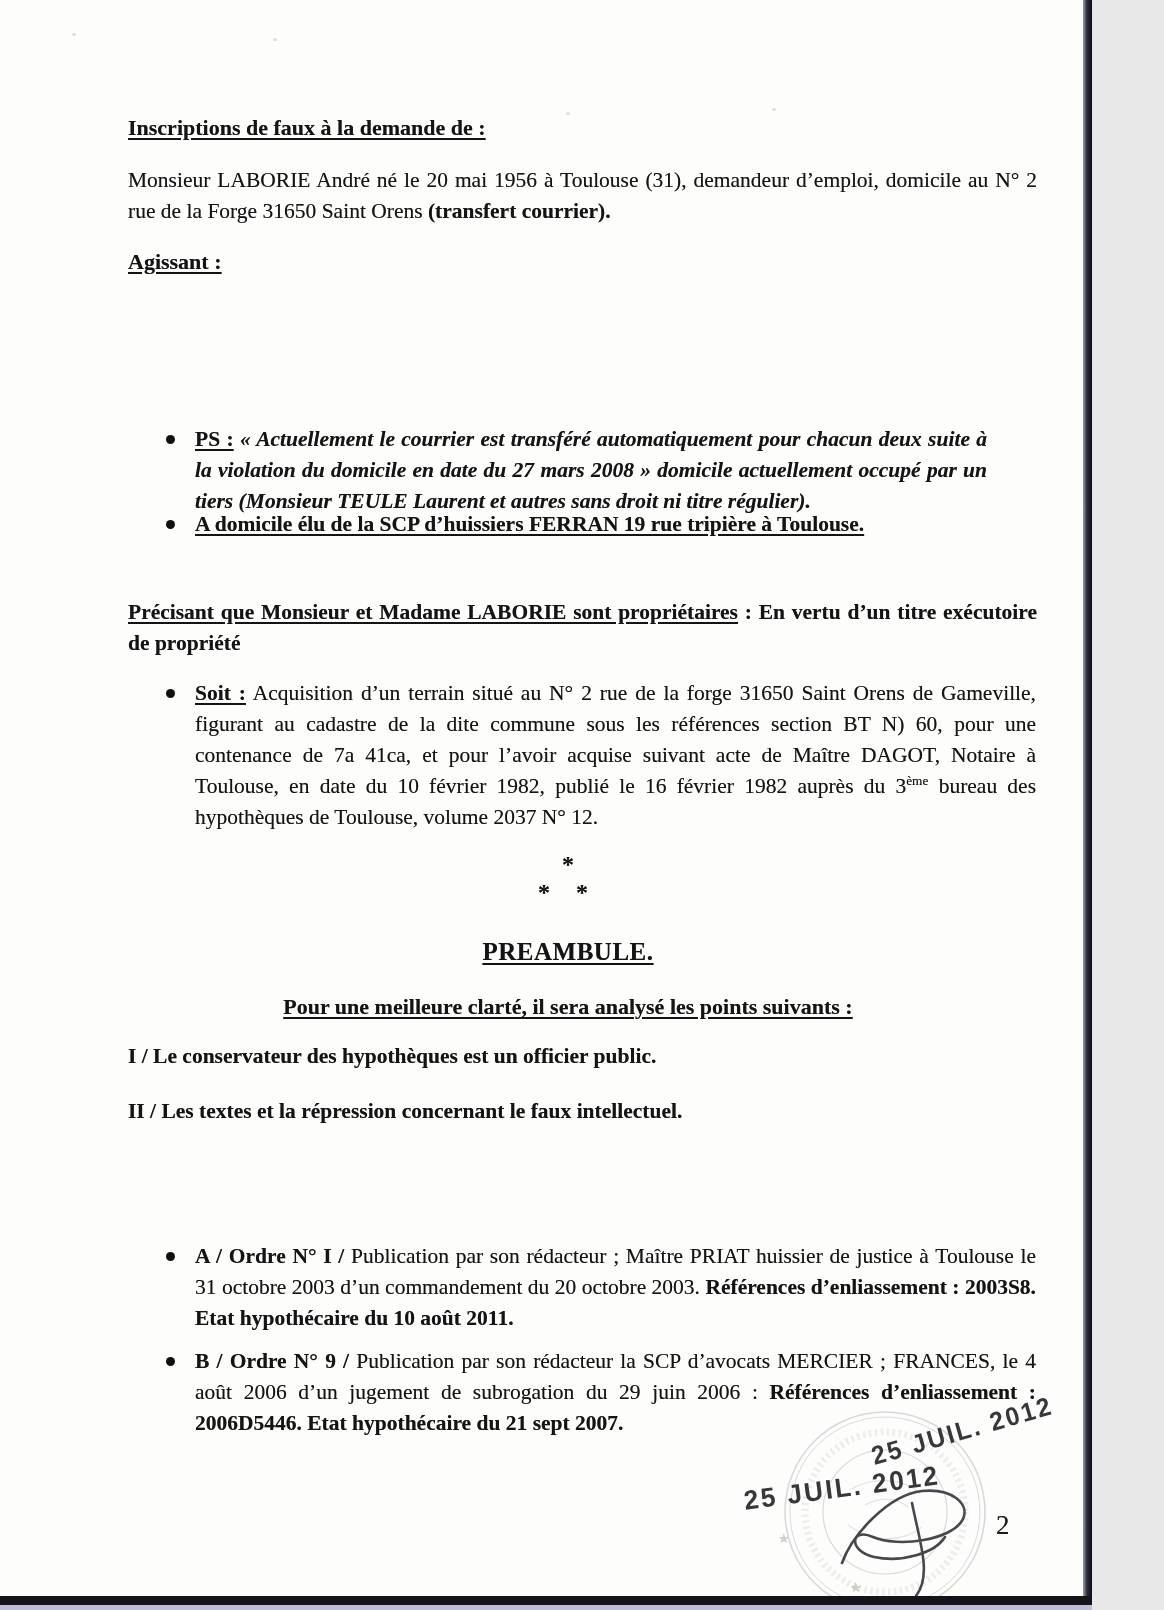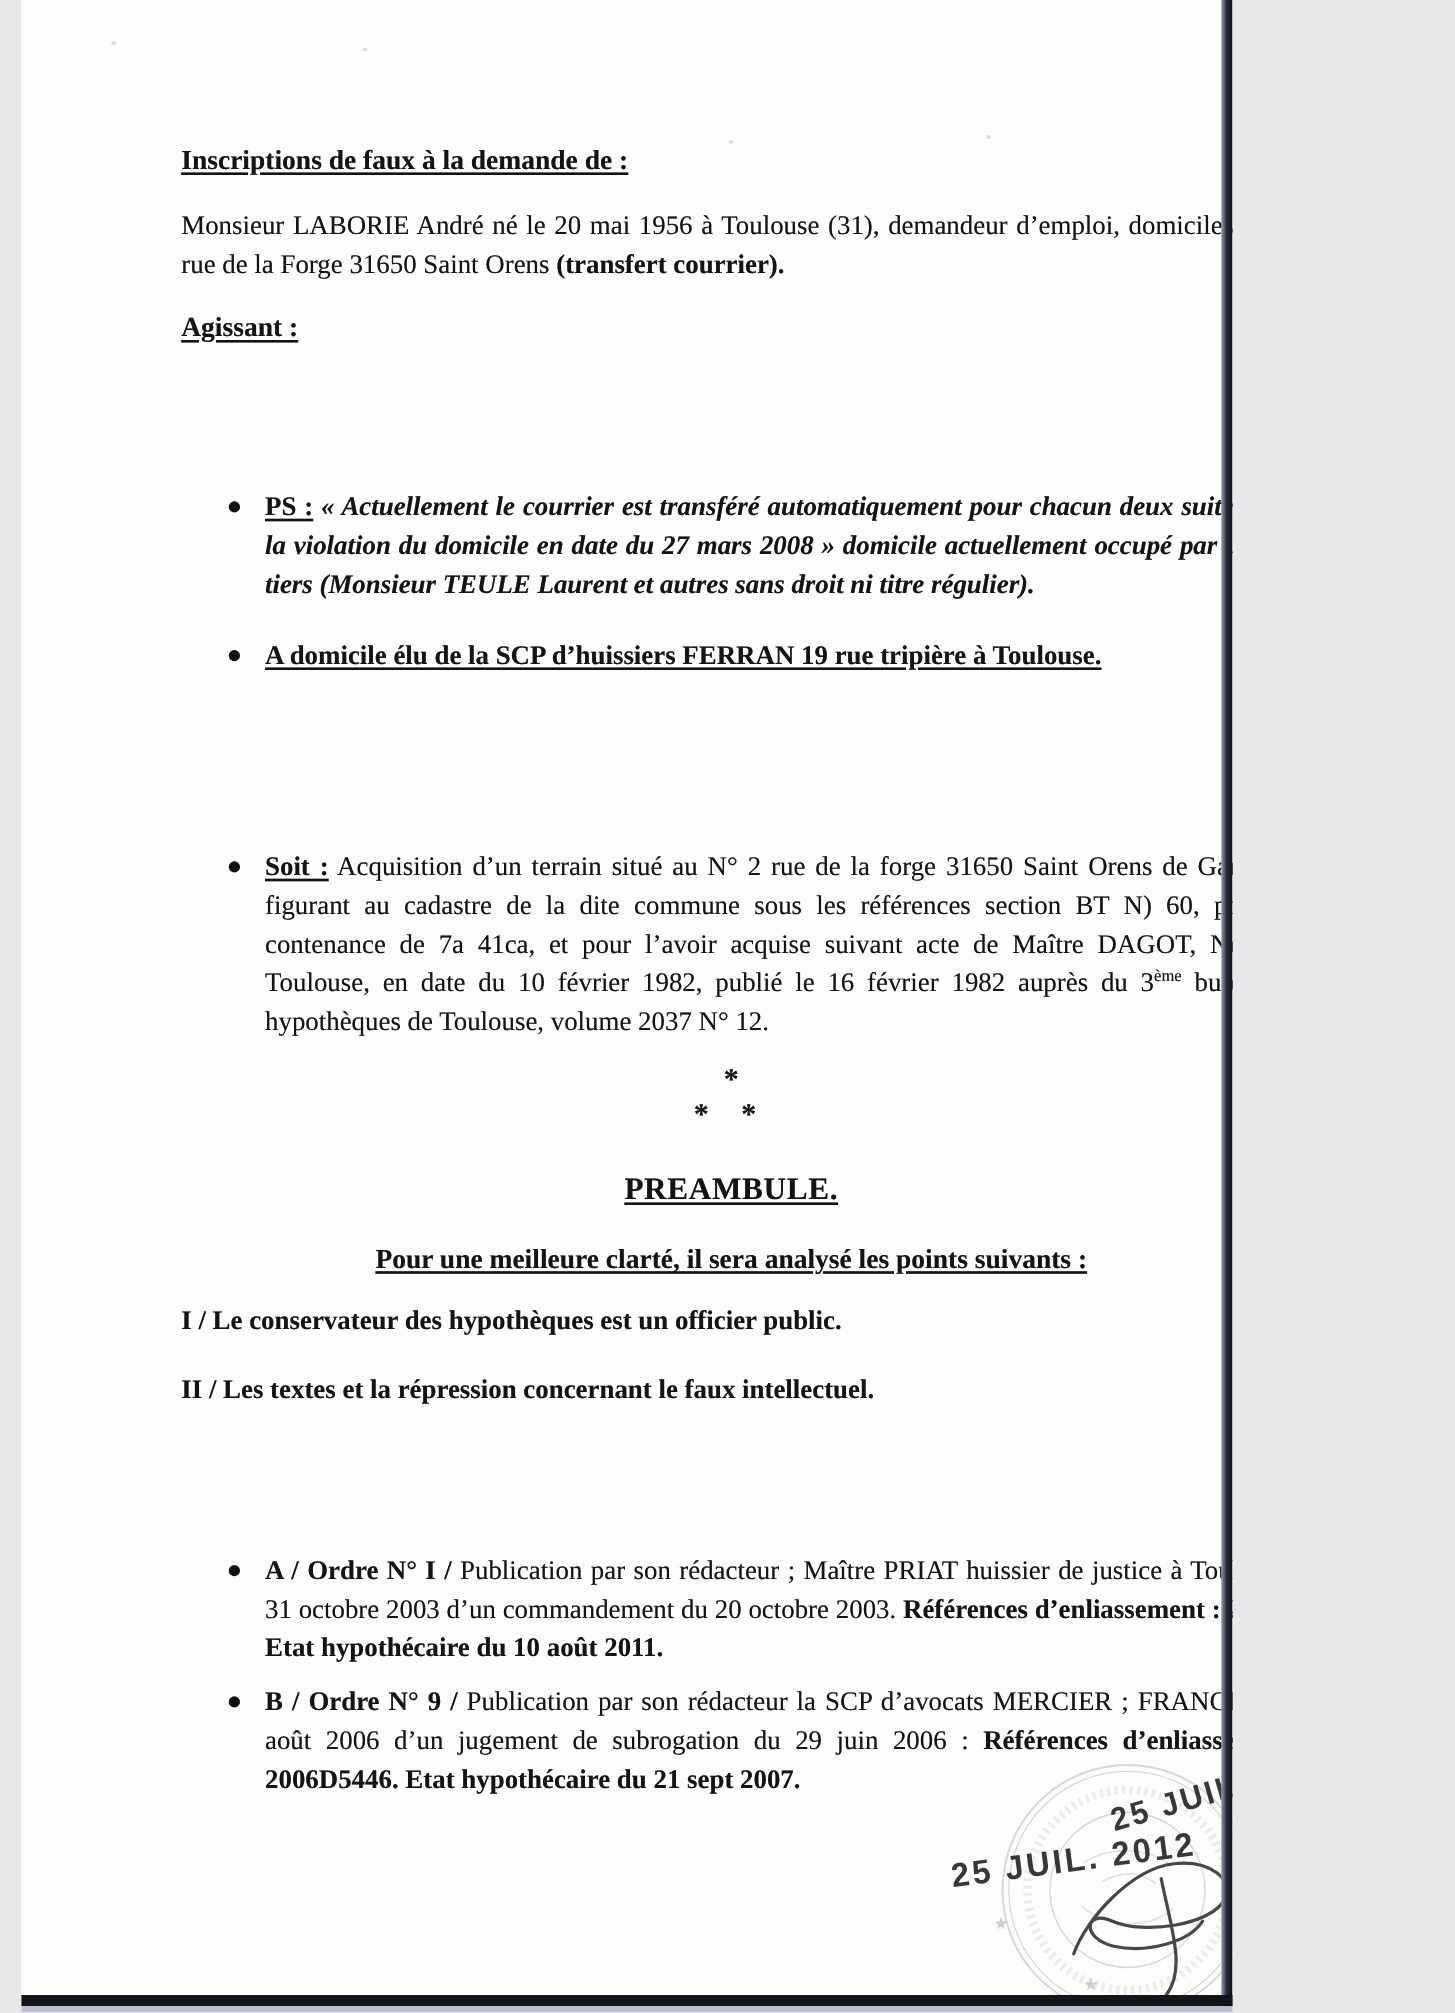--- a/index.html
+++ b/index.html
@@ -1,21 +1,20 @@
 <!DOCTYPE html>
 <html><head>
 <meta charset="utf-8">
 <style>
   html,body{margin:0;padding:0;background:#e8e8e8}
   .scan{
-    position:relative;width:969px;height:1610px;overflow:hidden;
+    position:relative;width:1092px;height:1610px;overflow:hidden;
     background:#fdfdfc;color:#141414;
     font-family:"Liberation Serif","DejaVu Serif",serif;
     text-shadow:0 0 .5px rgba(20,20,20,.5);
-    margin-left:17px;
   }
   .blk{position:absolute;font-size:21.5px;line-height:31px}
   .just{text-align:justify}
   .center{text-align:center}
   .b{font-weight:bold}
   .i{font-style:italic}
   .u{text-decoration:underline;text-decoration-thickness:2px;text-underline-offset:3px}
   .bullet-row{position:absolute;left:128px;display:flex;align-items:flex-start}
   .dot{flex:none;width:9px;height:9px;border-radius:50%;background:#101010;margin:11px 20px 0 38px}
   .btxt{font-size:21.5px;line-height:31px}
@@ -50,32 +49,35 @@
 
   <div class="blk title-size b u" style="left:128px;top:112px">Inscriptions de faux à la demande de :</div>
 
   <div class="blk just" style="left:128px;top:165px;width:909px">
     <span>Monsieur LABORIE André né le 20 mai 1956 à Toulouse (31), demandeur d’emploi, domicile au N° 2 rue de la Forge 31650 Saint Orens </span><span class="b">(transfert courrier).</span>
   </div>
 
   <div class="blk title-size b u" style="left:128px;top:246px">Agissant :</div>
 
 
-  <div class="bullet-row" style="top:390px">
+  <div class="bullet-row" style="top:424px">
     <span class="dot"></span>
     <div class="btxt just" style="width:792px">
       <span class="b u">PS :</span><span class="b i"> « Actuellement le courrier est transféré automatiquement pour chacun deux suite à la violation du domicile en date du 27 mars 2008 » domicile actuellement occupé par un tiers (Monsieur TEULE Laurent et autres sans droit ni titre régulier).</span>
     </div>
   </div>
 
   <div class="bullet-row" style="top:509px">
     <span class="dot"></span>
     <div class="btxt b u" style="width:841px">A domicile élu de la SCP d’huissiers FERRAN 19 rue tripière à Toulouse.</div>
   </div>
 
+  <div class="blk just b" style="left:128px;top:597px;width:909px">
+    <span class="u">Précisant que Monsieur et Madame LABORIE sont propriétaires</span><span> : En vertu d’un titre exécutoire de propriété</span>
+  </div>
 
   <div class="bullet-row" style="top:678px">
     <span class="dot"></span>
     <div class="btxt just" style="width:841px">
       <span class="b u">Soit :</span><span> Acquisition d’un terrain situé au N° 2 rue de la forge 31650 Saint Orens de Gameville, figurant au cadastre de la dite commune sous les références section BT N) 60, pour une contenance de 7a 41ca, et pour l’avoir acquise suivant acte de Maître DAGOT, Notaire à Toulouse, en date du 10 février 1982, publié le 16 février 1982 auprès du 3</span><sup>ème</sup><span> bureau des hypothèques de Toulouse, volume 2037 N° 12.</span>
     </div>
   </div>
 
   <div class="blk center stars" style="left:128px;top:849px;width:880px">*</div>
   <div class="blk center stars" style="left:128px;top:877px;width:880px;letter-spacing:10px">* *</div>

